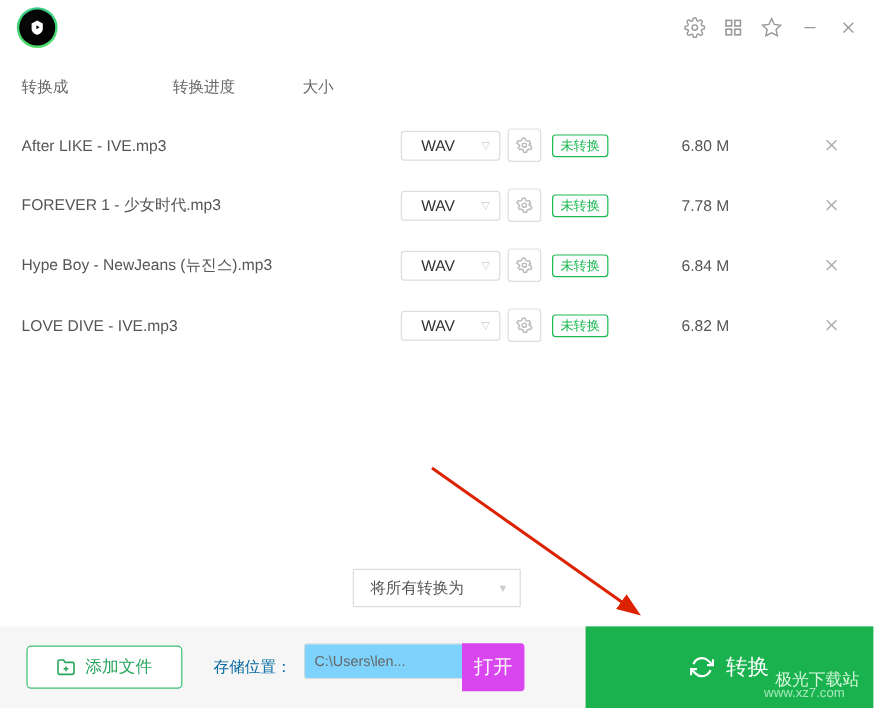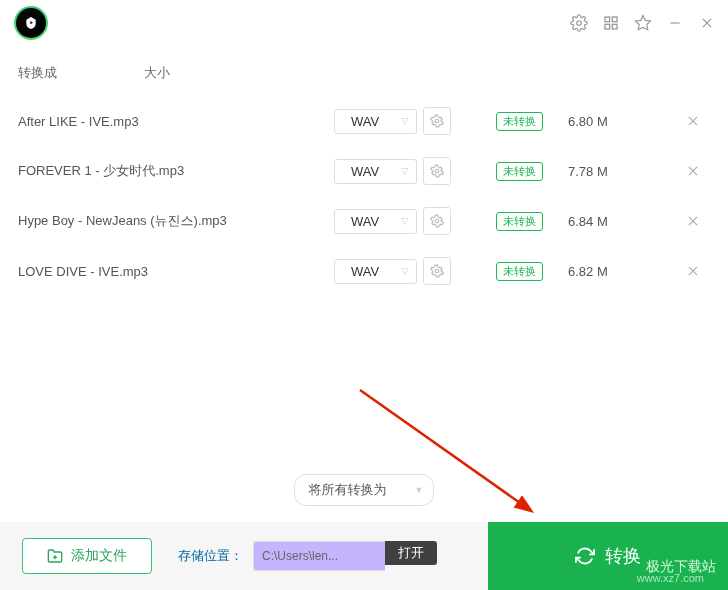--- a/index.html
+++ b/index.html
@@ -19,34 +19,34 @@
     .col-size { flex: 0 0 110px; }
     .col-del { flex: 0 0 30px; }
     
     .file-row { display: flex; align-items: center; padding: 11px 20px 11px 18px; }
     .file-name { flex: 0 0 316px; color: #555; white-space: nowrap; overflow: hidden; text-overflow: ellipsis; }
     .file-format { flex: 0 0 126px; display: flex; gap: 6px; align-items: center; }
     .fmt-select { display: inline-flex; align-items: center; gap: 22px; border: 1px solid #ddd; border-radius: 3px; padding: 4px 8px 4px 16px; font-size: 13px; color: #333; cursor: pointer; }
     .chev { color: #ccc; font-size: 9px; }
     .gear-btn { width: 28px; height: 28px; border: 1px solid #ddd; border-radius: 3px; display: flex; align-items: center; justify-content: center; color: #bbb; cursor: pointer; }
     .file-progress { flex: 0 0 108px; }
-    .status-tag { display: inline-block; border: 1px solid #1db954; color: #1db954; border-radius: 3px; font-size: 11px; padding: 1px 6px; margin-left: 36px; }
+    .status-tag { display: inline-block; border: 1px solid #1db954; color: #1db954; border-radius: 3px; font-size: 11px; padding: 1px 6px; }
     .file-size { flex: 0 0 110px; color: #555; }
     .file-del { flex: 0 0 30px; display: flex; justify-content: center; color: #aaa; cursor: pointer; font-size: 16px; }
     
     .convert-all-bar { position: absolute; left: 0; right: 0; bottom: 84px; display: flex; justify-content: center; }
-    .convert-all-select { display: inline-flex; align-items: center; gap: 28px; border: 1px solid #ddd; border-radius: 12px; padding: 6px 10px 6px 14px; cursor: pointer; color: #555; }
+    .convert-all-select { display: inline-flex; align-items: center; gap: 28px; border: 1px solid #ddd; border-radius: 1px; padding: 6px 10px 6px 14px; cursor: pointer; color: #555; }
     
     .bottom-bar { position: absolute; left: 0; right: 0; bottom: 0; height: 68px; background: #f6f6f6; display: flex; align-items: center; padding-left: 22px; }
     .add-btn { display: inline-flex; align-items: center; gap: 8px; border: 1px solid #38c172; color: #28a55d; background: #fff; border-radius: 4px; padding: 8px 24px; cursor: pointer; font-size: 14px; justify-content: flex-end; }
     .add-btn .plus-ico { width: 16px; height: 16px; }
     .loc-label { margin-left: 26px; color: #0369a1; font-size: 13px; }
     .path-group { display: flex; margin-left: 10px; }
-    .path-input { width: 132px; height: 30px; border: 1px solid #ddd; border-right: none; border-radius: 3px 0 0 3px; padding: 0 8px; color: #666; font-size: 12px; background: #c4b5fd; }
-    .open-btn { width: 52px; height: 24px; border: none; background: #404040; color: #fff; border-radius: 0 3px 3px 0; font-size: 13px; cursor: pointer; }
+    .path-input { width: 132px; height: 30px; border: 1px solid #ddd; border-right: none; border-radius: 3px 0 0 3px; padding: 0 8px; color: #666; font-size: 12px; background: #7dd3fc; }
+    .open-btn { width: 52px; height: 40px; border: none; background: #d946ef; color: #fff; border-radius: 0 3px 3px 0; font-size: 16px; cursor: pointer; }
     .convert-btn { margin-left: auto; width: 240px; height: 68px; background: #1ab24e; color: #fff; display: flex; align-items: center; justify-content: center; gap: 10px; font-size: 18px; cursor: pointer; position: relative; }
     .convert-btn .spin-ico { width: 20px; height: 20px; }
     .watermark { position: absolute; right: 12px; top: 10px; font-size: 14px; color: #e8ffe8; opacity: 0.9; white-space: nowrap; margin-top: 26px; }
     .watermark-sub { position: absolute; right: 24px; bottom: 6px; font-size: 11px; color: #e0ffe8; opacity: 0.7; }
     
     .arrow-annot { position: absolute; pointer-events: none; }
   </style>
 </head>
 <body>
 
@@ -85,20 +85,21 @@
         <svg width="14" height="14" viewBox="0 0 24 24" stroke="#999" stroke-width="2">
           <line x1="5" y1="5" x2="19" y2="19"></line>
           <line x1="19" y1="5" x2="5" y2="19"></line>
         </svg>
       </span>
   </div>
 </div>
 
 <div class="header-row">
   <div class="col-format">转换成</div>
+  <div class="col-progress">转换进度</div>
   <div class="col-size">大小</div>
   <div class="col-del"></div>
 </div>
 
 <div id="file-list">
     <div class="file-row">
       <div class="file-name">After LIKE - IVE.mp3</div>
       <div class="file-format">
         <div class="fmt-select">
           <span>WAV</span>

